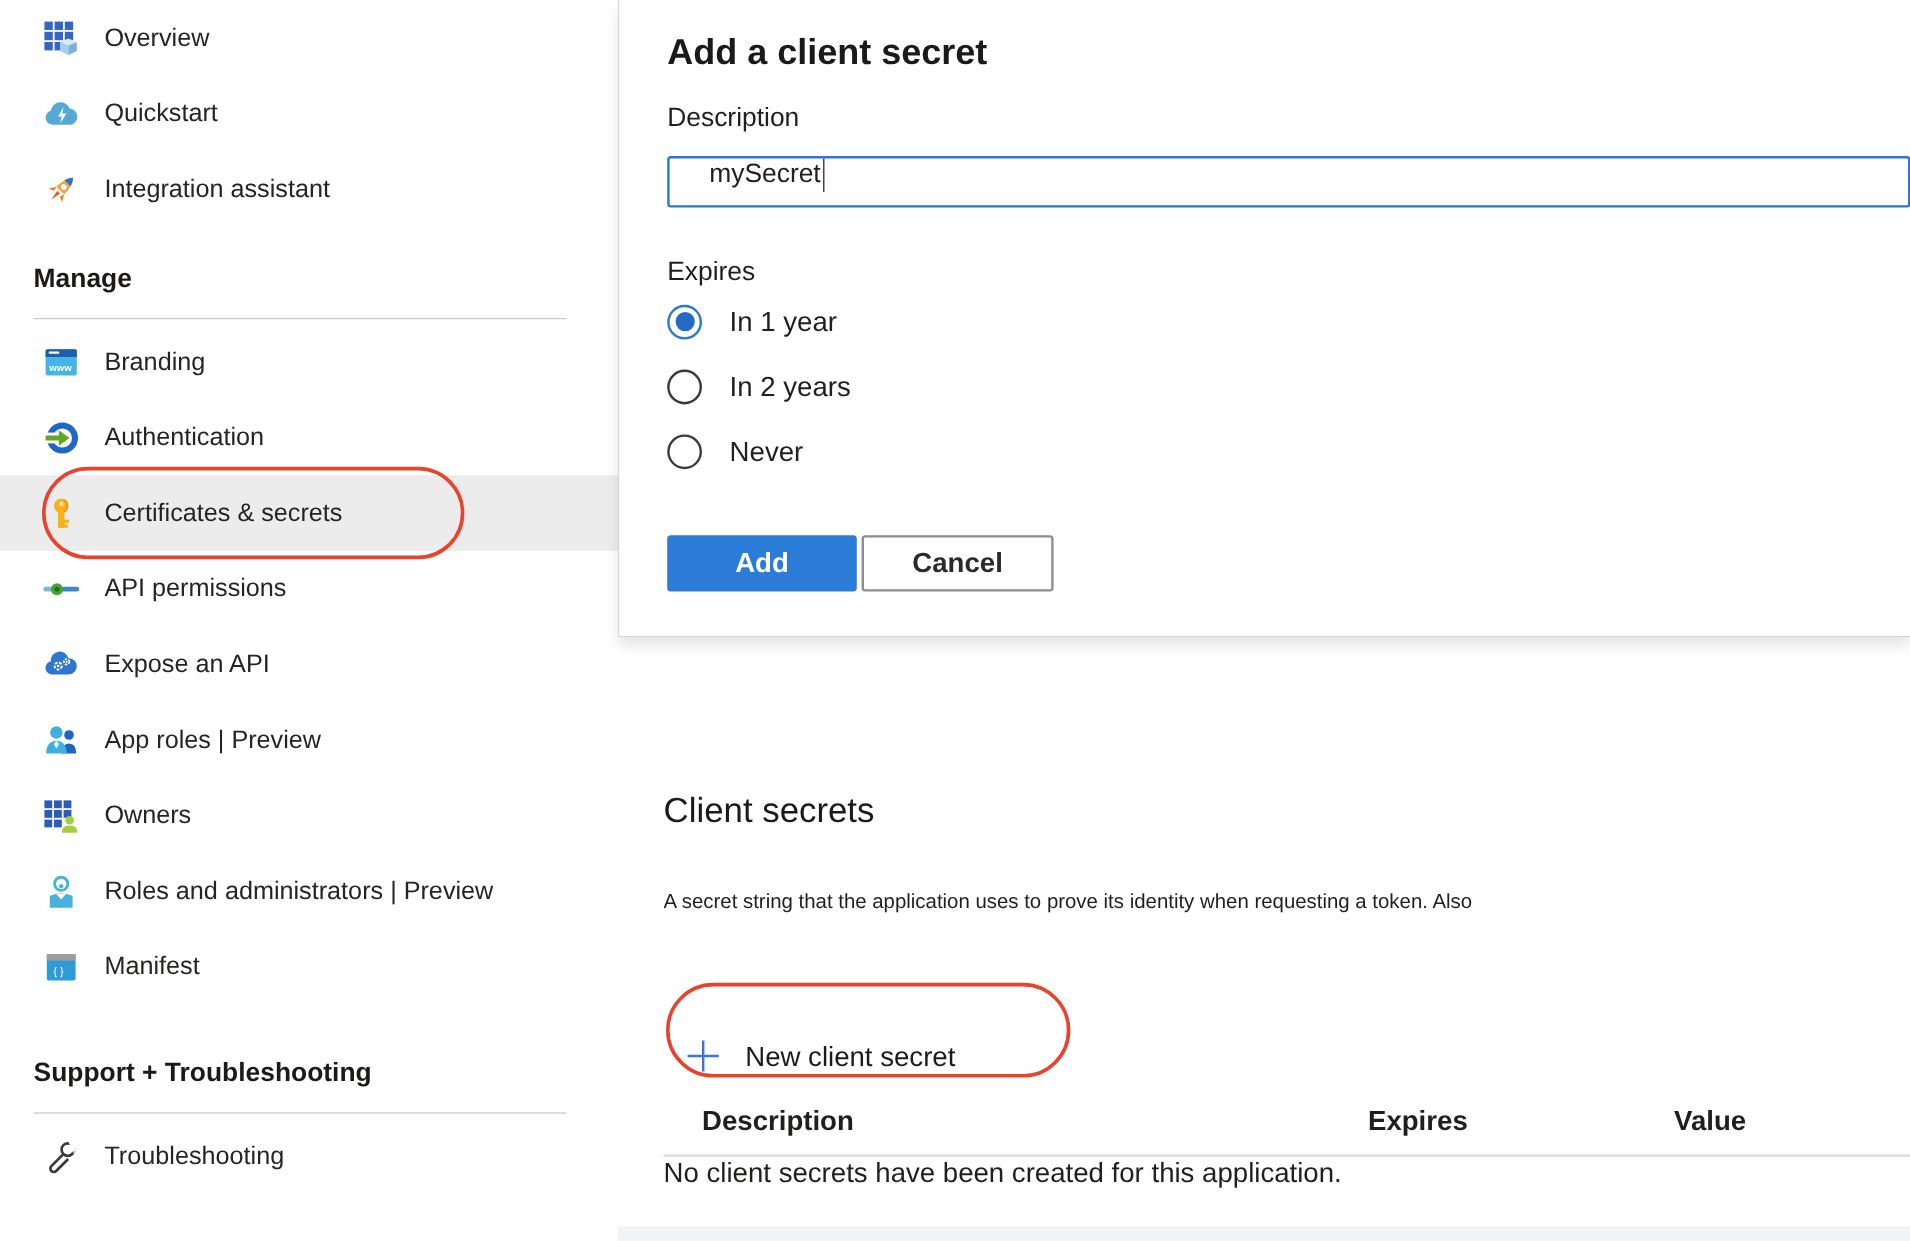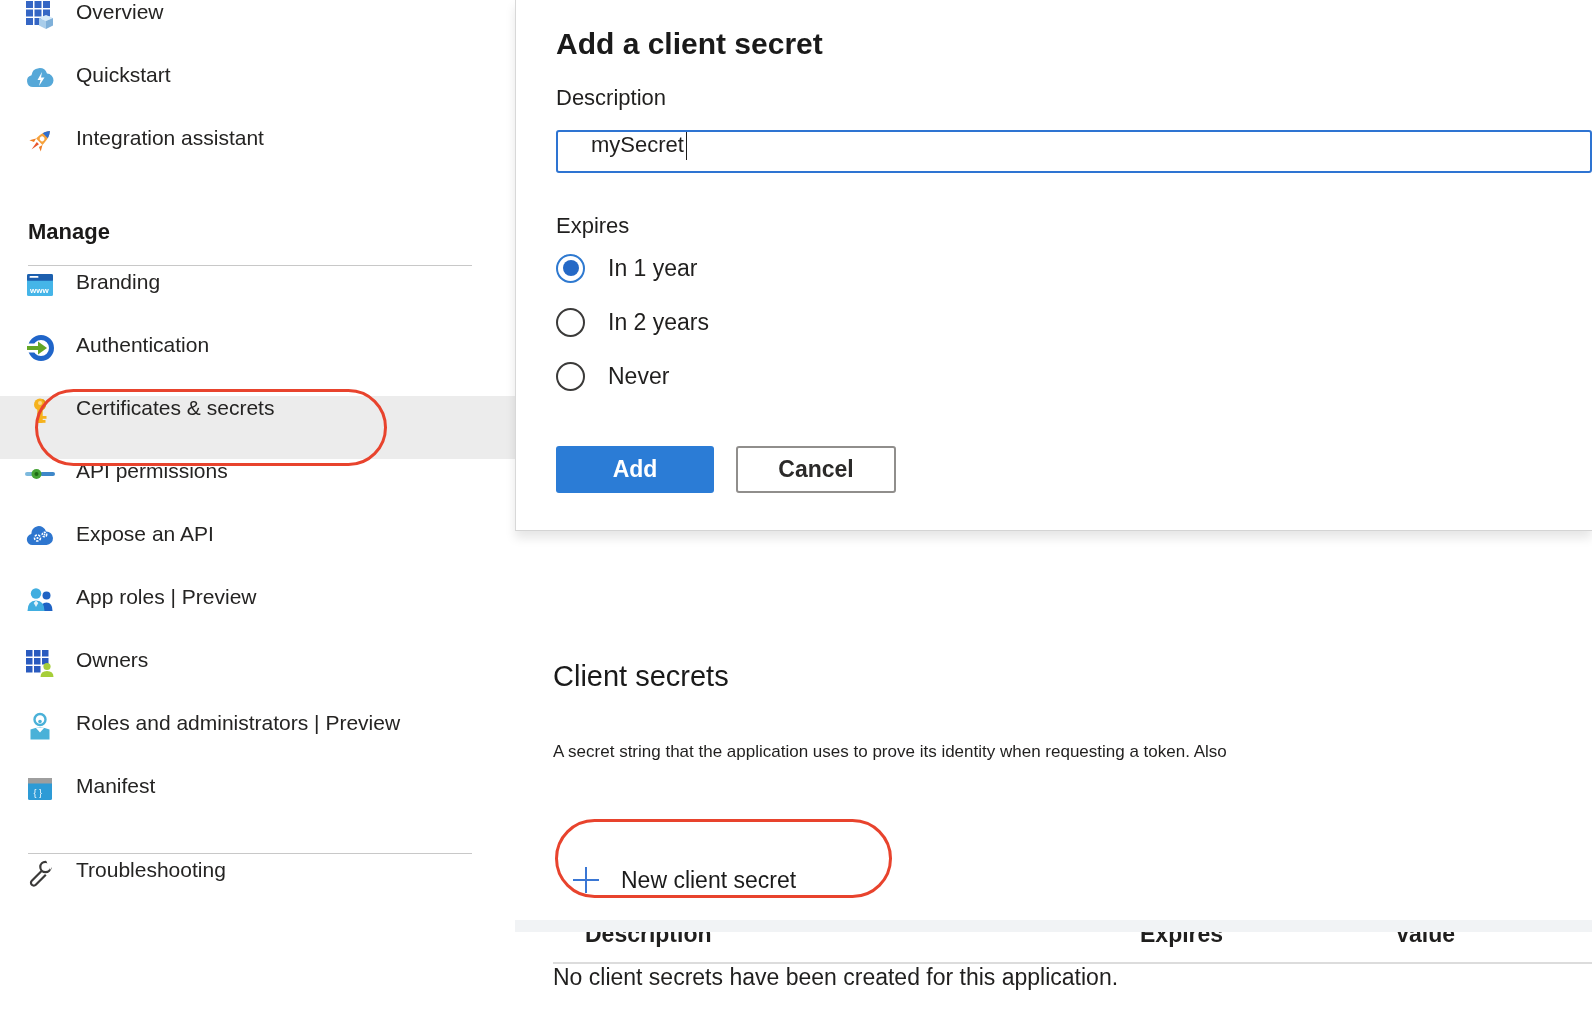--- a/index.html
+++ b/index.html
@@ -4,21 +4,21 @@
 <style>
   html,body{margin:0;padding:0;}
   body{
     width:1592px;height:1034px;position:relative;overflow:hidden;
     background:#ffffff;
     font-family:"Liberation Sans", sans-serif;
     -webkit-font-smoothing:antialiased;
   }
   
   .sidebar{position:absolute;left:0;top:0;width:515px;height:1034px;background:#fff;}
-  .nav-item{height:63px;display:flex;align-items:flex-start;padding-left:25px;cursor:pointer;}
+  .nav-item{height:63px;display:flex;align-items:center;padding-left:36px;cursor:pointer;}
   .nav-item.selected{background:#ececec;}
   .nav-icon{width:30px;height:30px;flex:0 0 30px;display:flex;align-items:center;justify-content:center;}
   .nav-label{margin-left:21px;font-size:21px;color:#252423;white-space:nowrap;}
   .section-header{margin-top:26px;height:34px;display:flex;align-items:center;padding-left:28px;
     font-size:22px;font-weight:bold;color:#1b1a19;}
   .section-header.support{margin-top:40px;}
   .sidebar-divider{height:1px;background:#c8c8c8;margin:16px 43px 4px 28px;}
   .oval-sidebar{position:absolute;left:35px;top:389px;width:352px;height:77px;
     border:3.5px solid #e8432d;border-radius:40px;pointer-events:none;box-sizing:border-box;}
   
@@ -33,27 +33,27 @@
     display:flex;align-items:flex-start;padding-left:33px;font-size:22px;color:#201f1e;
     box-sizing:border-box;background:#fff;}
   .caret{display:inline-block;width:1.5px;height:28px;background:#1b1b1b;margin-left:2px;}
   .radio-group{margin-top:2px;}
   .radio-row{height:54px;display:flex;align-items:center;cursor:pointer;}
   .radio{width:29px;height:29px;border-radius:50%;border:2.5px solid #3b3a39;background:#fff;
     box-sizing:border-box;position:relative;flex:0 0 29px;}
   .radio.selected{border-color:#2e79d0;}
   .radio.selected::after{content:'';position:absolute;inset:4.5px;border-radius:50%;background:#2569c6;}
   .radio-label{margin-left:23px;font-size:23px;color:#201f1e;}
-  .btn-row{margin-top:43px;display:flex;gap:22px;}
+  .btn-row{margin-top:43px;display:flex;gap:4px;}
   .btn{height:47px;border-radius:3px;font-size:23px;display:flex;align-items:center;justify-content:center;
     cursor:pointer;box-sizing:border-box;font-family:inherit;}
   .btn-primary{width:158px;background:#2b7cd6;color:#fff;font-weight:bold;border:none;}
   .btn-secondary{width:160px;background:#fff;color:#2b2a29;font-weight:600;border:2px solid #908e8c;}
   
-  .client-secrets{position:absolute;left:515px;top:531px;width:1077px;height:401px;background:#fff;
+  .client-secrets{position:absolute;left:515px;top:531px;width:1077px;height:503px;background:#fff;
     padding-left:38px;box-sizing:border-box;}
   .cs-heading{margin:128px 0 0;font-size:29px;font-weight:400;color:#1a1a1a;line-height:34px;}
   .cs-desc{margin-top:45px;font-size:17px;color:#201f1e;line-height:27px;white-space:nowrap;overflow:hidden;}
   .new-secret-oval{margin-top:54px;margin-left:2px;width:337px;height:79px;box-sizing:border-box;
     border:3.5px solid #e8432d;border-radius:40px;display:flex;align-items:flex-end;padding-left:13px;}
   .new-secret-btn{display:flex;align-items:center;cursor:pointer;}
   .new-secret-label{margin-left:20px;font-size:23px;color:#1b1b1b;white-space:nowrap;}
   .cs-table-header{margin-top:22px;display:grid;grid-template-columns:587px 255px 1fr;height:28px;align-items:center;}
   .cs-col{font-size:23px;font-weight:bold;color:#201f1e;}
   .cs-col.first{padding-left:32px;}
@@ -231,20 +231,21 @@
     <span class="nav-icon">
       <svg viewBox="0 0 30 30" width="30" height="30">
         <rect x="3" y="4" width="24" height="22" rx="1.5" fill="#2e9bd6"></rect>
         <rect x="3" y="4" width="24" height="5.5" fill="#9e9e9e"></rect>
         <text x="8.5" y="21.5" font-size="9" fill="#ffffff">{ }</text>
       </svg>
     </span>
     <span class="nav-label">Manifest</span>
   </div>
 
+  <div class="section-header support">Support + Troubleshooting</div>
   <div class="sidebar-divider"></div>
 
   <div class="nav-item">
     <span class="nav-icon">
       <svg viewBox="0 0 30 30" width="30" height="30">
         <circle cx="20.5" cy="9" r="5.2" fill="none" stroke="#3b3a39" stroke-width="2.2"></circle>
         <polygon points="20.5,1 29.5,5.5 25,12" fill="#ffffff"></polygon>
         <path d="M16.8 12.8 L6.8 22.8 a2.8 2.8 0 1 0 4 4 L20.8 16.8" fill="none" stroke="#3b3a39" stroke-width="2.2"></path>
       </svg>
     </span>

